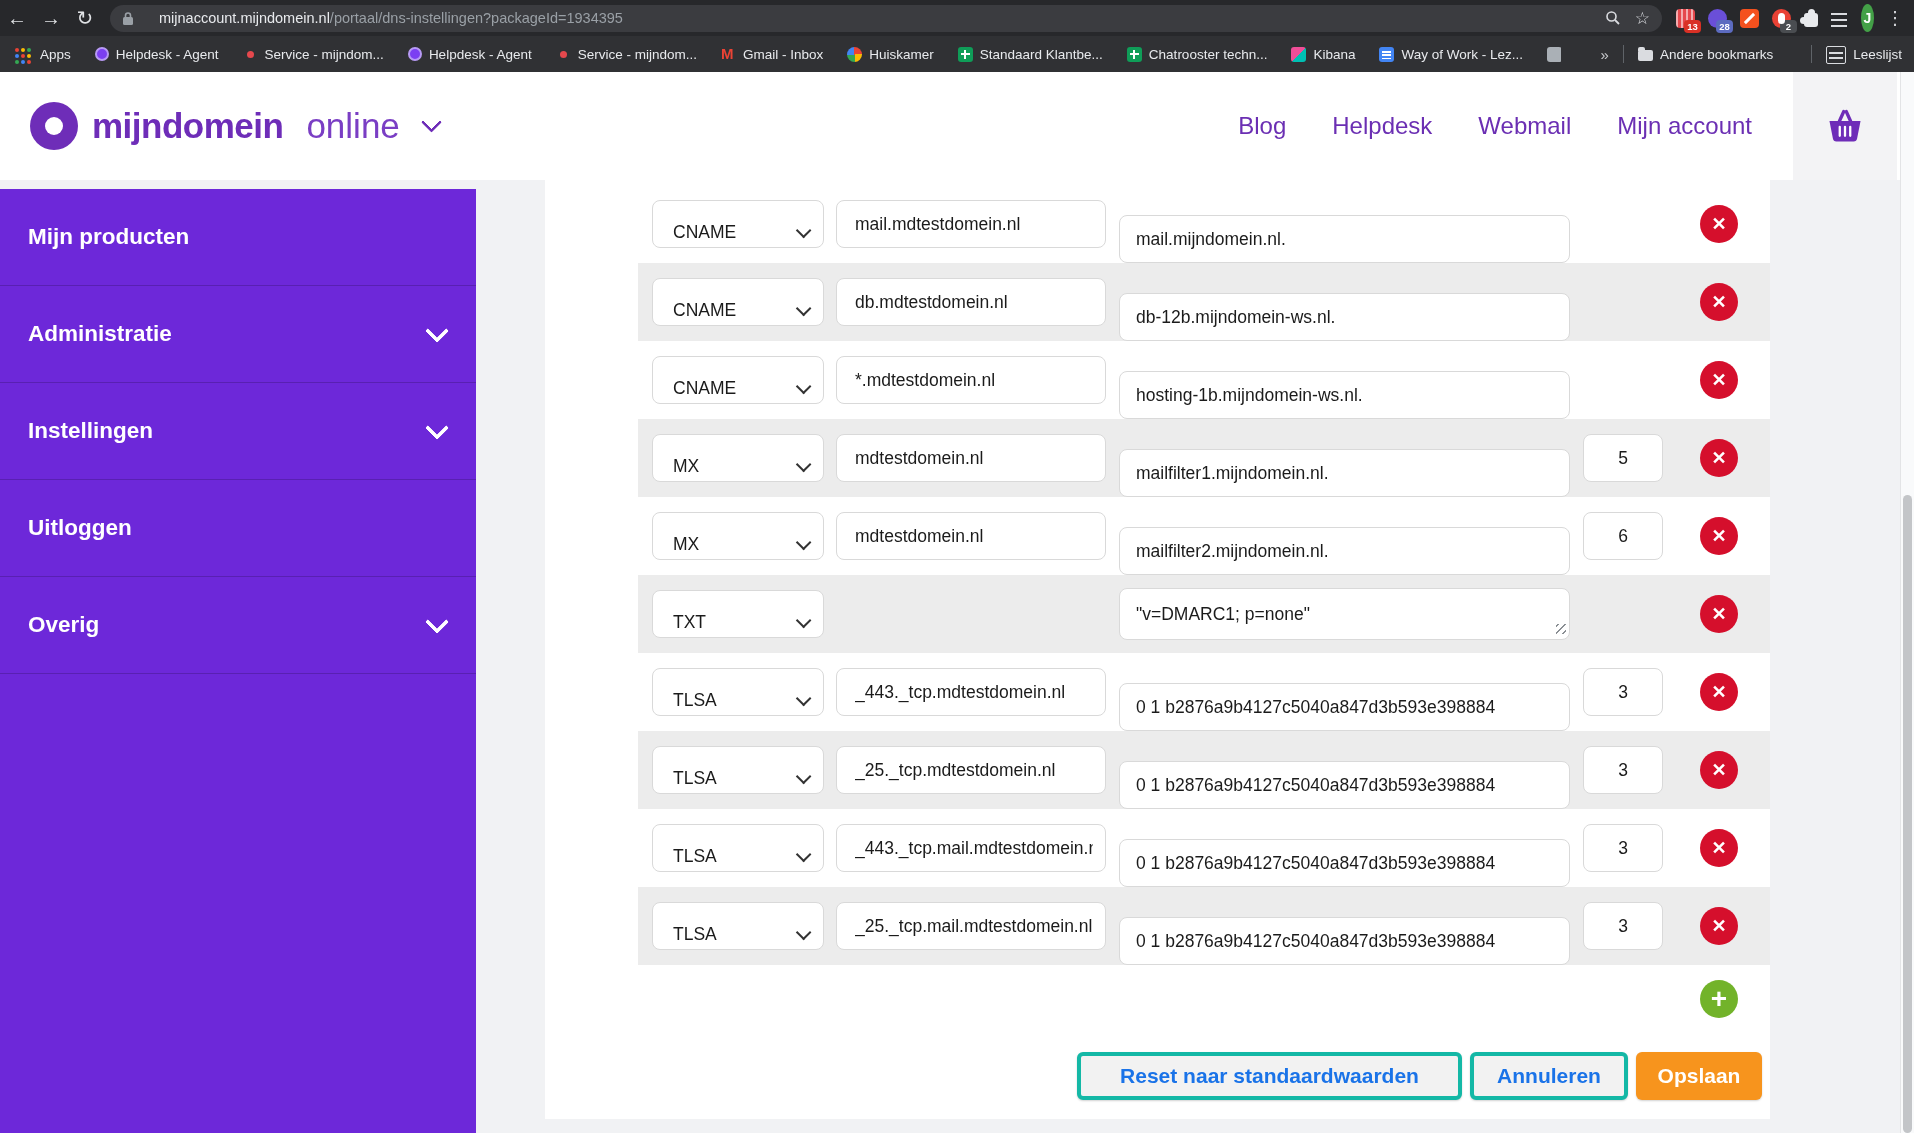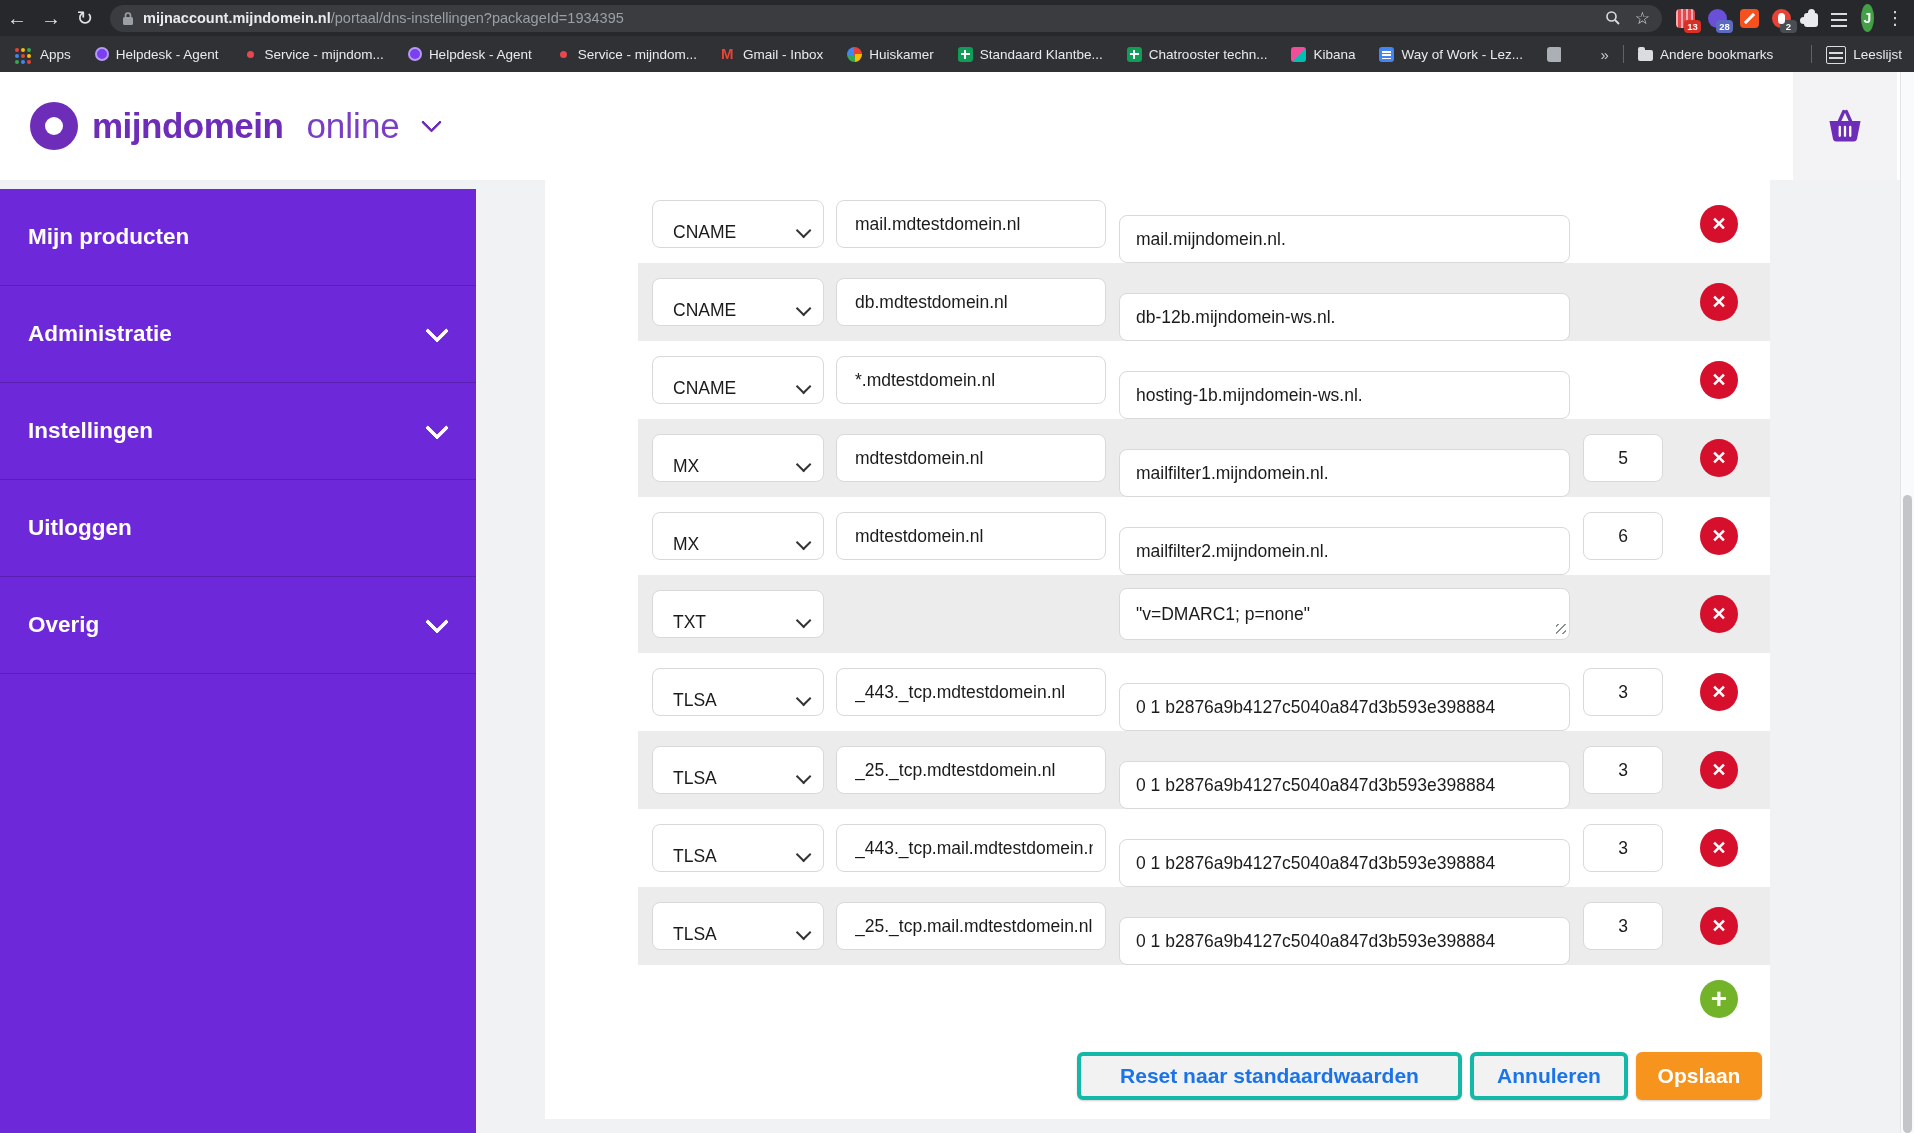--- a/index.html
+++ b/index.html
@@ -4,21 +4,21 @@
 <style>
   html,body{margin:0;padding:0;}
   body{font-family:"Liberation Sans","DejaVu Sans",sans-serif; background:#f1f2f4;}
   #app{position:relative;width:1914px;height:1133px;overflow:hidden;background:#f1f2f4;}
 
   
   .chrome-top{position:absolute;left:0;top:0;width:1914px;height:36px;background:#27282b;display:flex;align-items:center;}
   .nav-ic{color:#e0e2e5;font-size:20px;width:34px;text-align:center;cursor:pointer;flex:0 0 auto;}
   .url-pill{position:relative;height:27px;border-radius:14px;background:#3b3c40;flex:0 0 auto;width:1528px;margin-left:8px;
             display:flex;align-items:center;padding:0 12px;color:#e8eaed;font-size:14.5px;}
-  .url-host{color:#e8eaed;font-weight:bold;}
+  .url-host{color:#e8eaed;font-weight:normal;margin-left:16px;}
   .url-path{color:#9aa0a6;}
   .pill-right{margin-left:auto;display:flex;align-items:center;gap:14px;}
   .star{color:#dadce0;font-size:17px;}
   .ext-row{display:flex;align-items:center;gap:13px;margin-left:14px;}
   .ext{position:relative;width:19px;height:19px;border-radius:4px;}
   .ext-red{background:#e5484d;background-image:repeating-linear-gradient(90deg,rgba(255,255,255,.55) 0 2px,transparent 2px 5px);}
   .ext-purple{background:#6a4fd8;border-radius:50%;}
   .ext-orange{background:#f4511e;}
   .ext-orange::after{content:"";position:absolute;left:3px;top:8px;width:13px;height:3px;background:#fff;transform:rotate(-45deg);}
   .ext-redcircle{background:#e94235;border-radius:50%;}
@@ -224,20 +224,26 @@
     </div>
   </div>
 
   <div class="site-header">
     <div class="logo-wrap">
       <div class="logo-circle"></div>
       <span class="brand">mijndomein</span>
       <span class="brand-suffix">online</span>
       <span class="logo-chevron"></span>
     </div>
+    <div class="header-nav">
+      <span class="header-link">Blog</span>
+      <span class="header-link">Helpdesk</span>
+      <span class="header-link">Webmail</span>
+      <span class="header-link">Mijn account</span>
+    </div>
     <div class="basket-box">
       <svg width="40" height="36" viewBox="0 0 24 22">
         <path d="M8.6 8 L11.2 2.2 M15.4 8 L12.8 2.2" fill="none" stroke="#6e2db8" stroke-width="2.1" stroke-linecap="round"></path>
         <path d="M2.5 8 h19 l-2.1 10.6 a2.2 2.2 0 0 1 -2.1 1.8 H6.7 a2.2 2.2 0 0 1 -2.1 -1.8 Z" fill="#6e2db8"></path>
         <path d="M8.8 11.5 v5.5 M12 11.5 v5.5 M15.2 11.5 v5.5" stroke="#fff" stroke-width="1.4" stroke-linecap="round"></path>
       </svg>
     </div>
   </div>
 
   <div class="sidebar">

